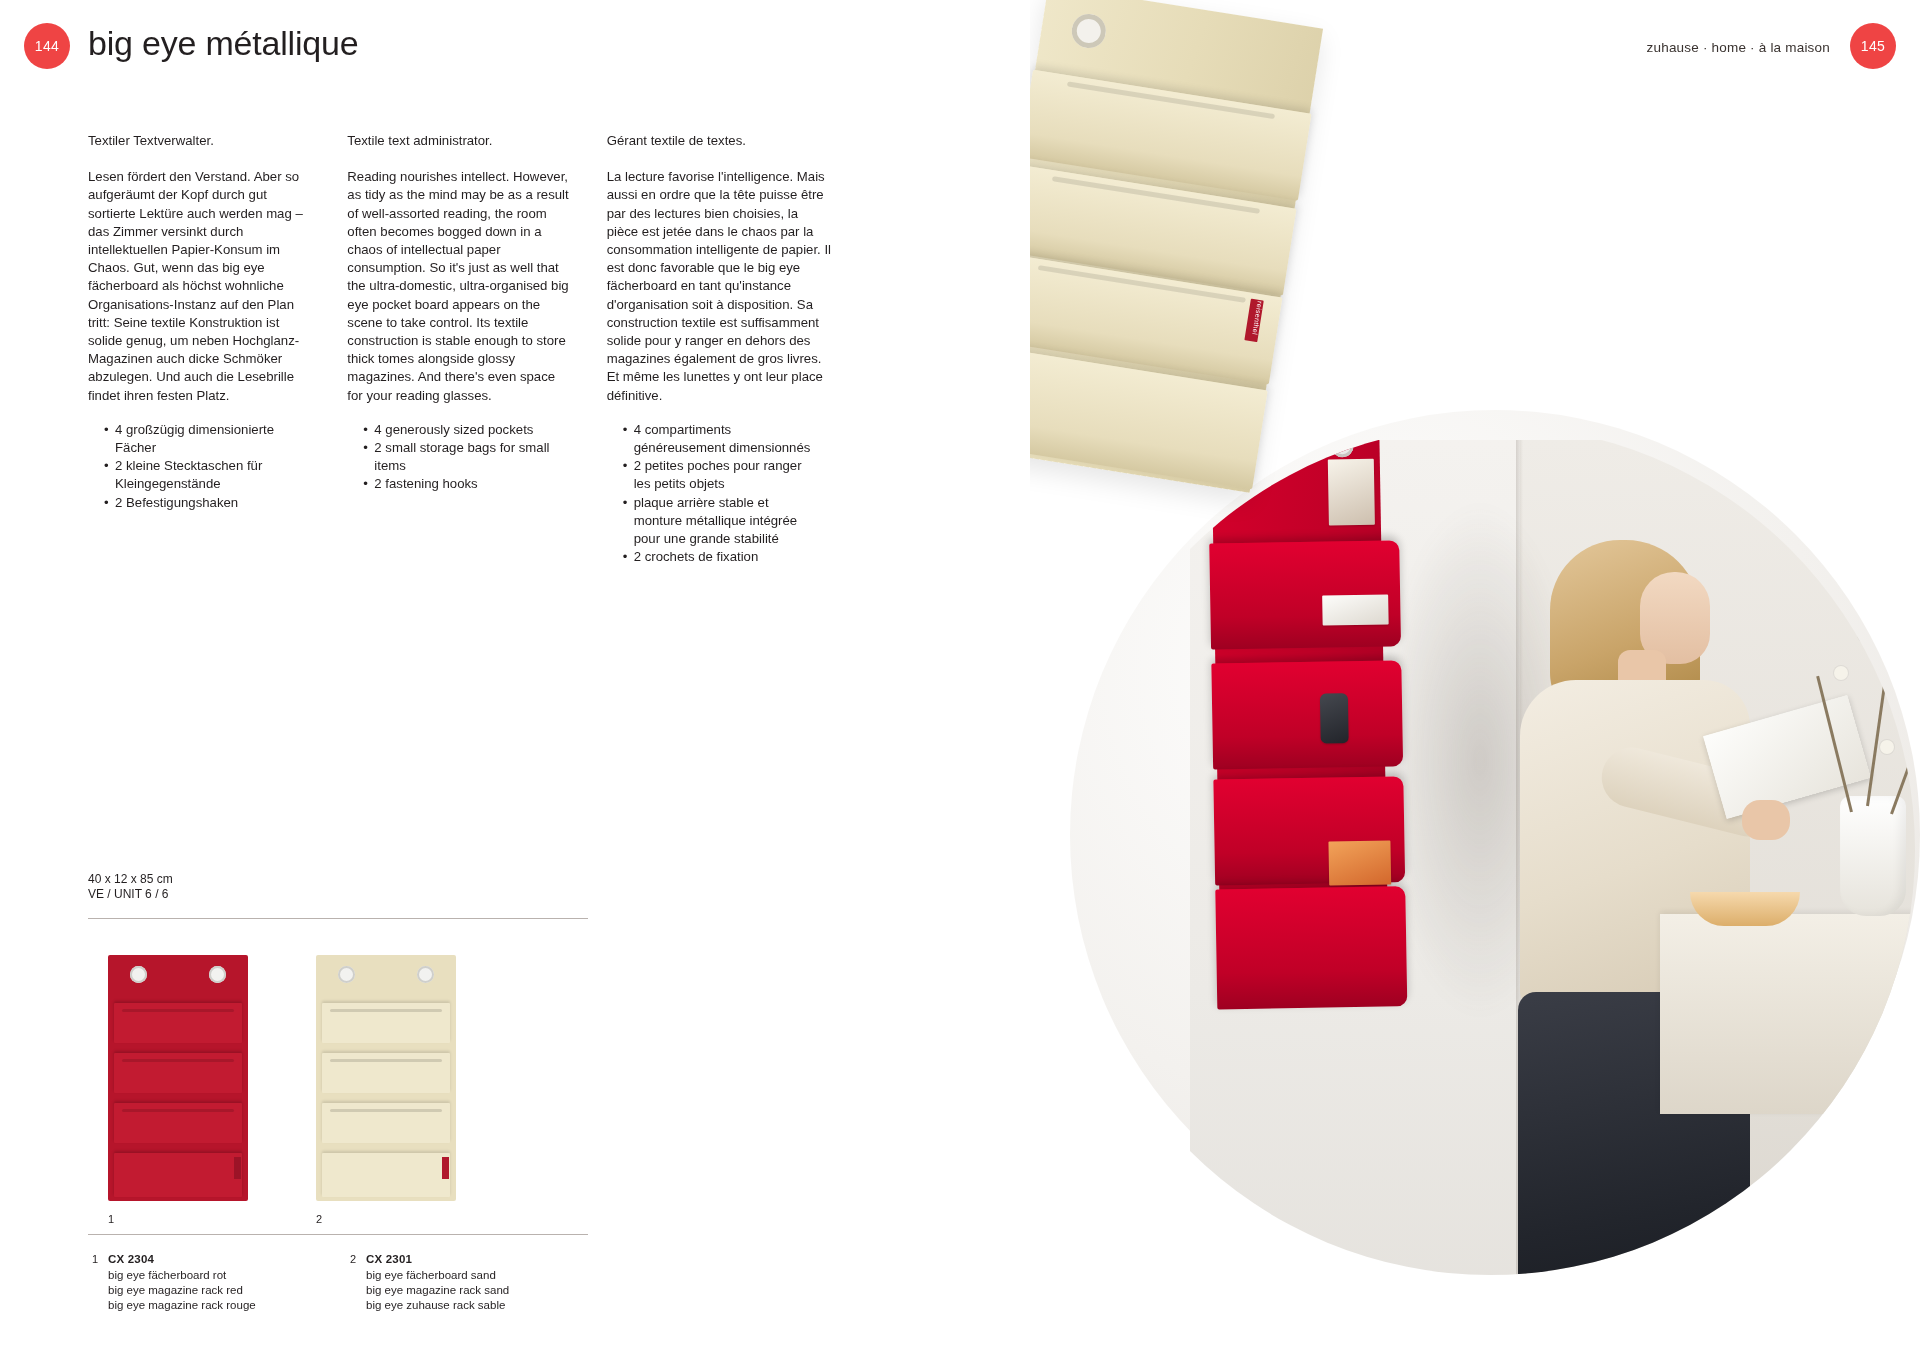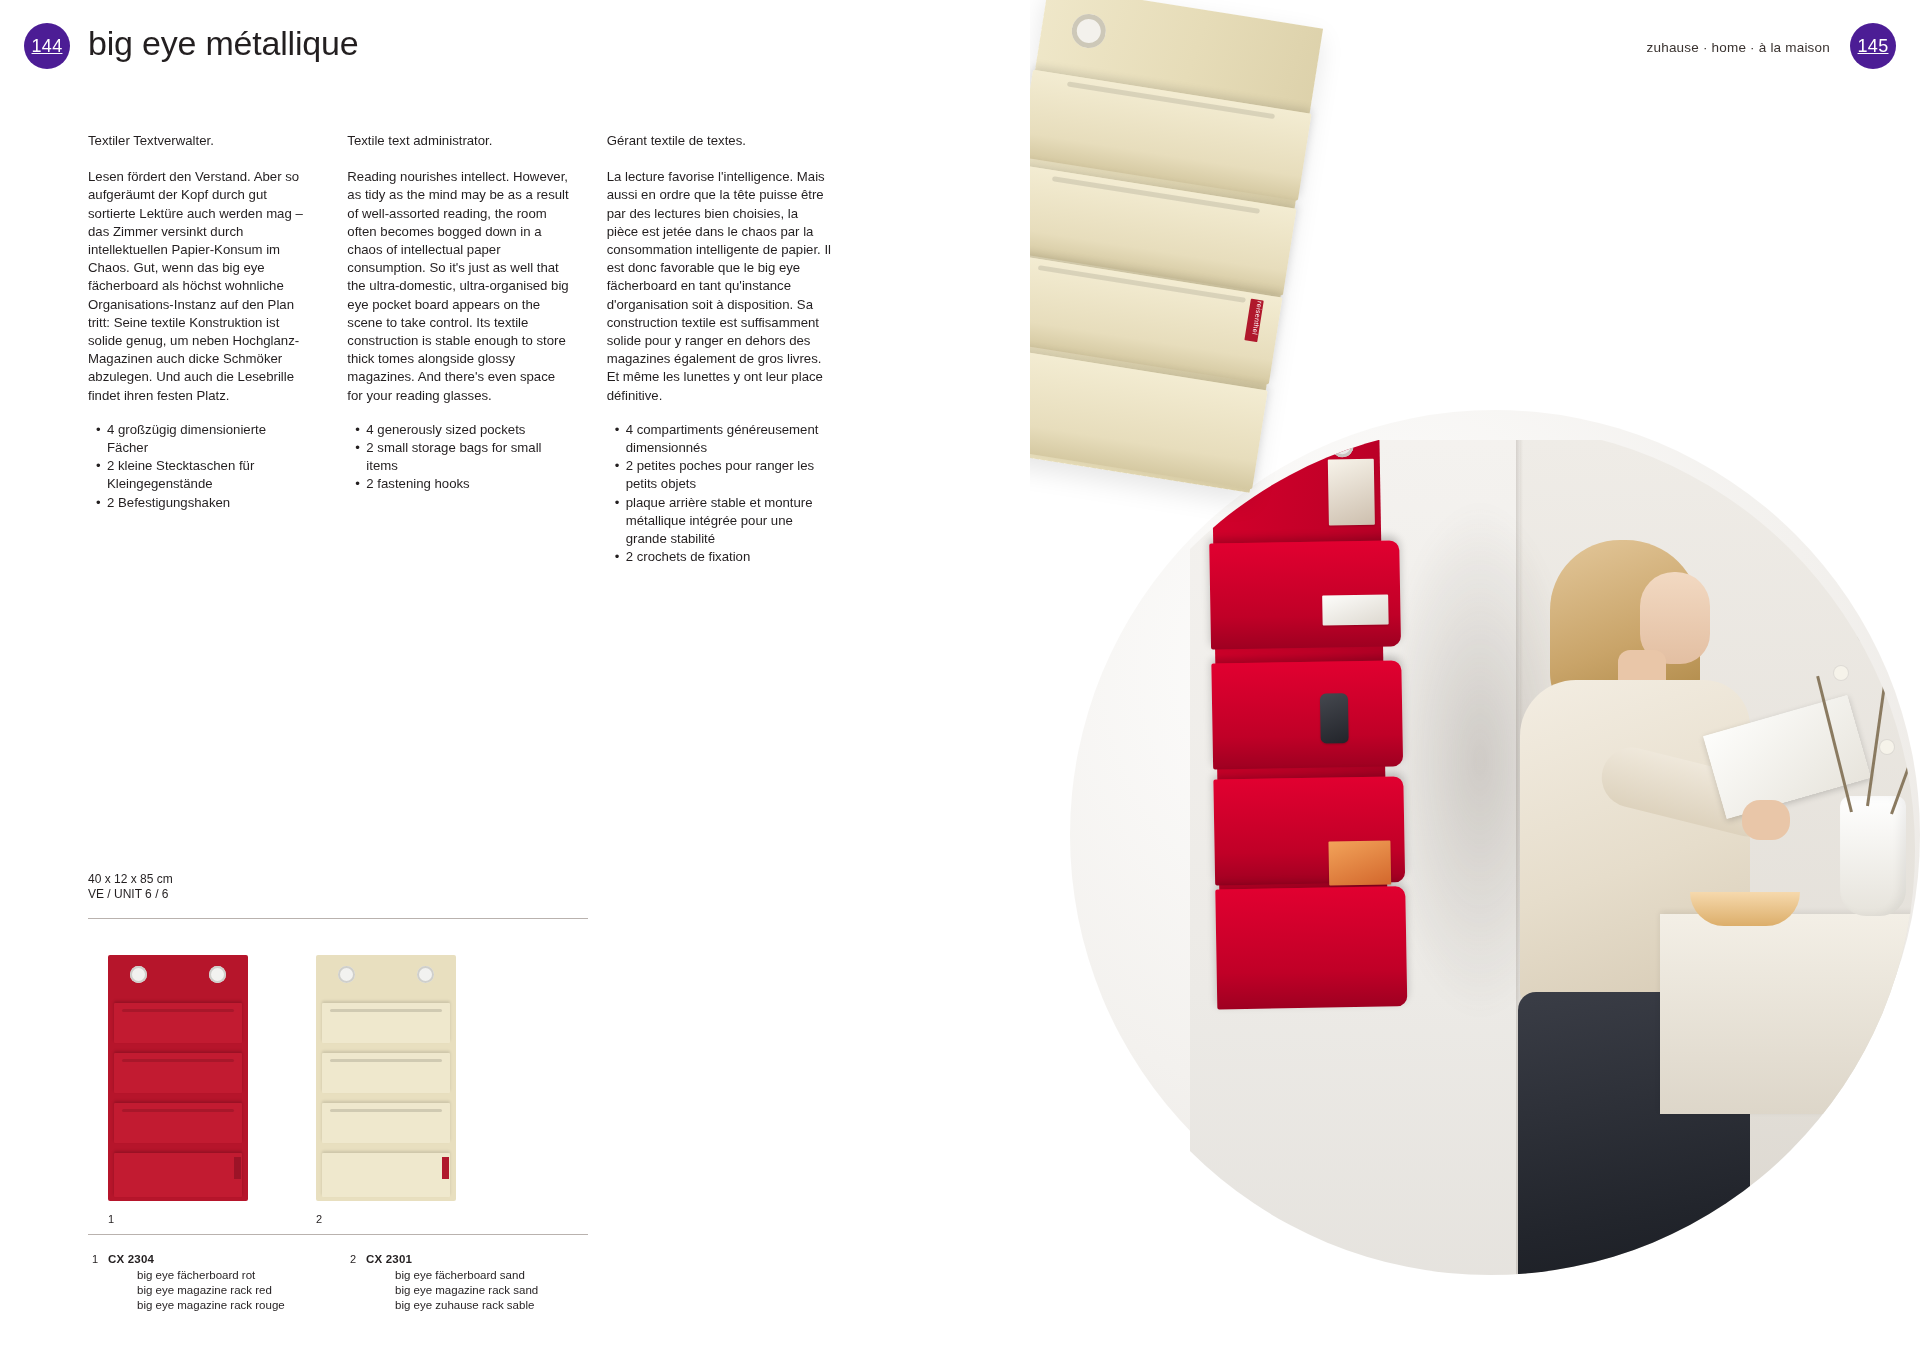--- a/index.html
+++ b/index.html
@@ -22,28 +22,27 @@
     inset: 0;
     background: #ffffff;
   }
 
   
   .page-badge {
     position: absolute;
     width: 46px;
     height: 46px;
     border-radius: 50%;
-    background: #4c1d95;
+    background: #ef4444;
     color: #ffffff;
-    font-size: 18px;
+    font-size: 14px;
     display: flex;
     align-items: center;
     justify-content: center;
     letter-spacing: 0.3px;
-    text-decoration: underline;
   }
   .badge-left { left: 24px; top: 23px; }
   .badge-right { right: 24px; top: 23px; }
 
   .page-title {
     position: absolute;
     left: 88px;
     top: 24px;
     font-size: 34px;
     font-weight: 400;
@@ -78,21 +77,21 @@
     color: #231f20;
   }
   .col .lede {
     margin: 0 0 18px 0;
   }
   .col .body {
     margin: 0 0 16px 0;
   }
   .col ul {
     list-style: none;
-    margin: 8px;
+    margin: 16px;
     padding: 0;
   }
   .col li {
     position: relative;
     padding-left: 11px;
     margin-bottom: 0px;
   }
   .col li::before {
     content: "•";
     position: absolute;
@@ -197,21 +196,21 @@
     position: absolute;
     left: -16px;
     top: 0;
     font-size: 11px;
   }
   .caption .code {
     font-weight: bold;
     letter-spacing: 0.2px;
     margin-bottom: 1px;
   }
-  .caption .line { color: #231f20; margin-left: 29px; }
+  .caption .line { color: #231f20; }
 
   
   .photo-zone {
     position: absolute;
     left: 1030px;
     top: 0;
     width: 890px;
     height: 1358px;
     overflow: hidden;
   }

